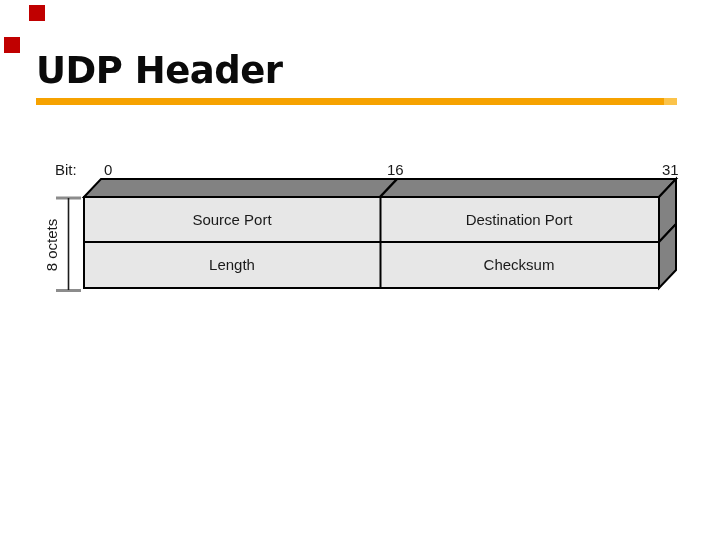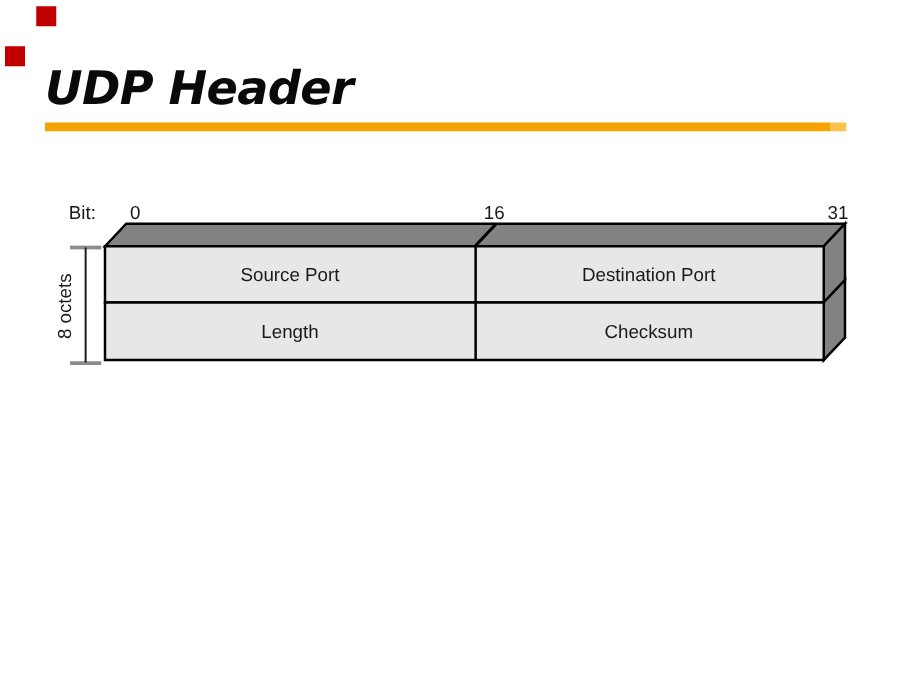--- a/index.html
+++ b/index.html
@@ -28,21 +28,20 @@
     left: 36px;
     top: 51px;
     margin: 0;
     font-family: "DejaVu Sans", "Liberation Sans", sans-serif;
     font-weight: bold;
     font-size: 37px;
     line-height: 1.1;
     letter-spacing: -0.5px;
     color: #0a0a0a;
     white-space: nowrap;
-    font-style: italic;
   }
   .title-rule {
     position: absolute;
     left: 36px;
     top: 98px;
     width: 641px;
     height: 7px;
     background: linear-gradient(to right, #f6a200 0 628px, #fbc34a 628px 641px);
   }
   .diagram-svg {

